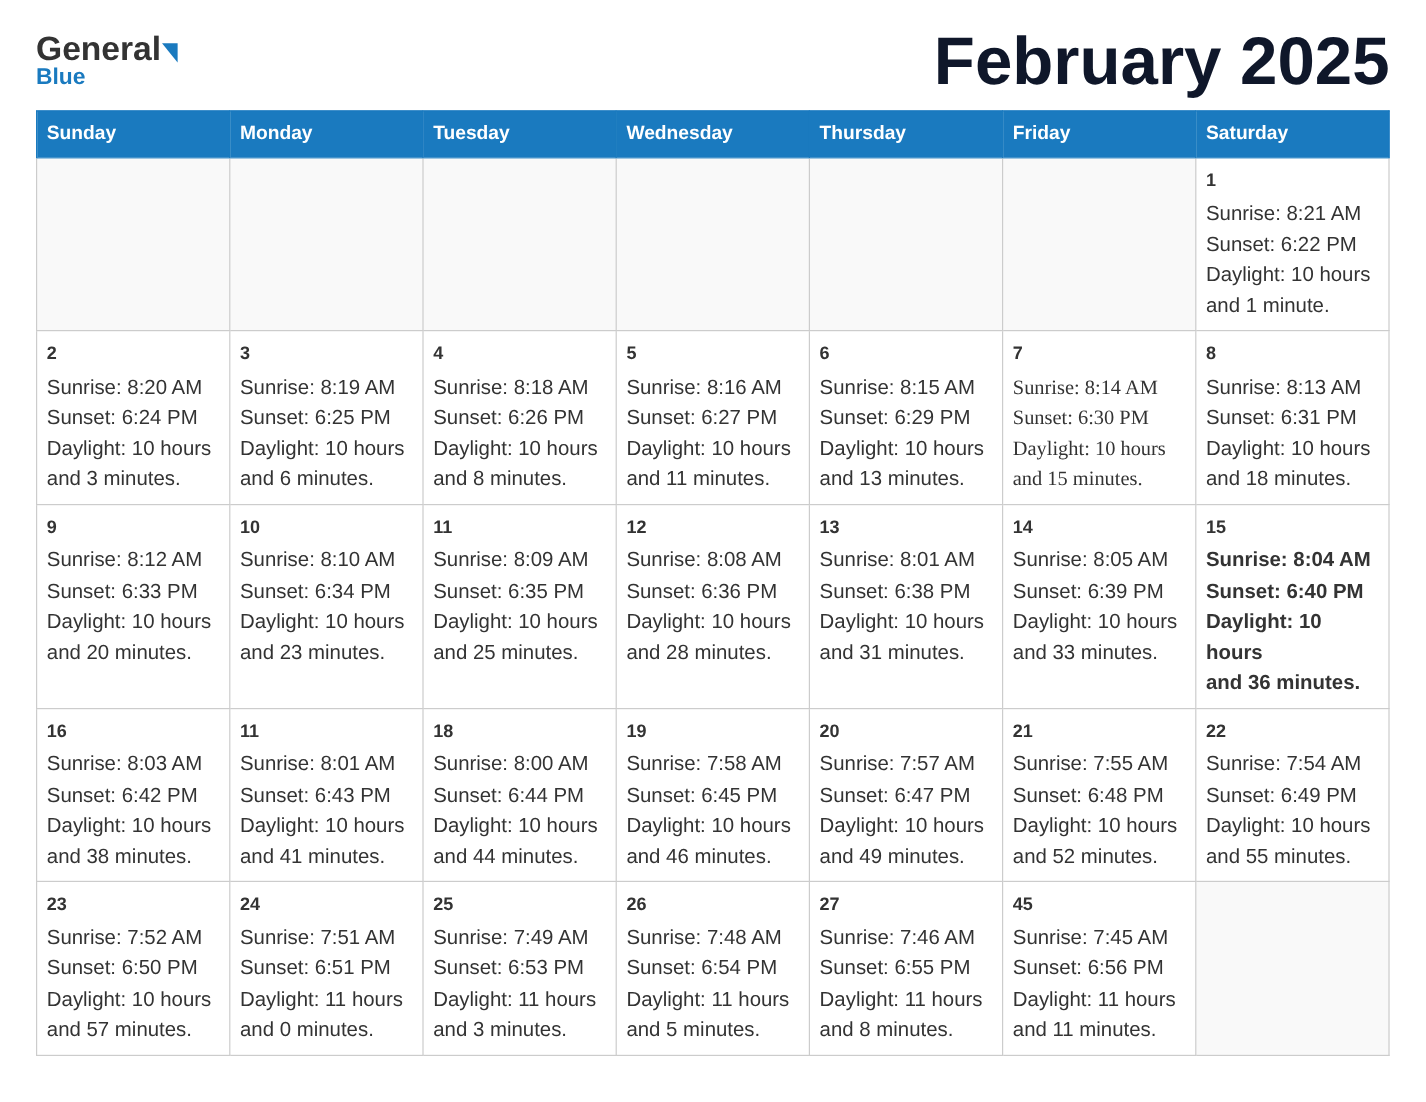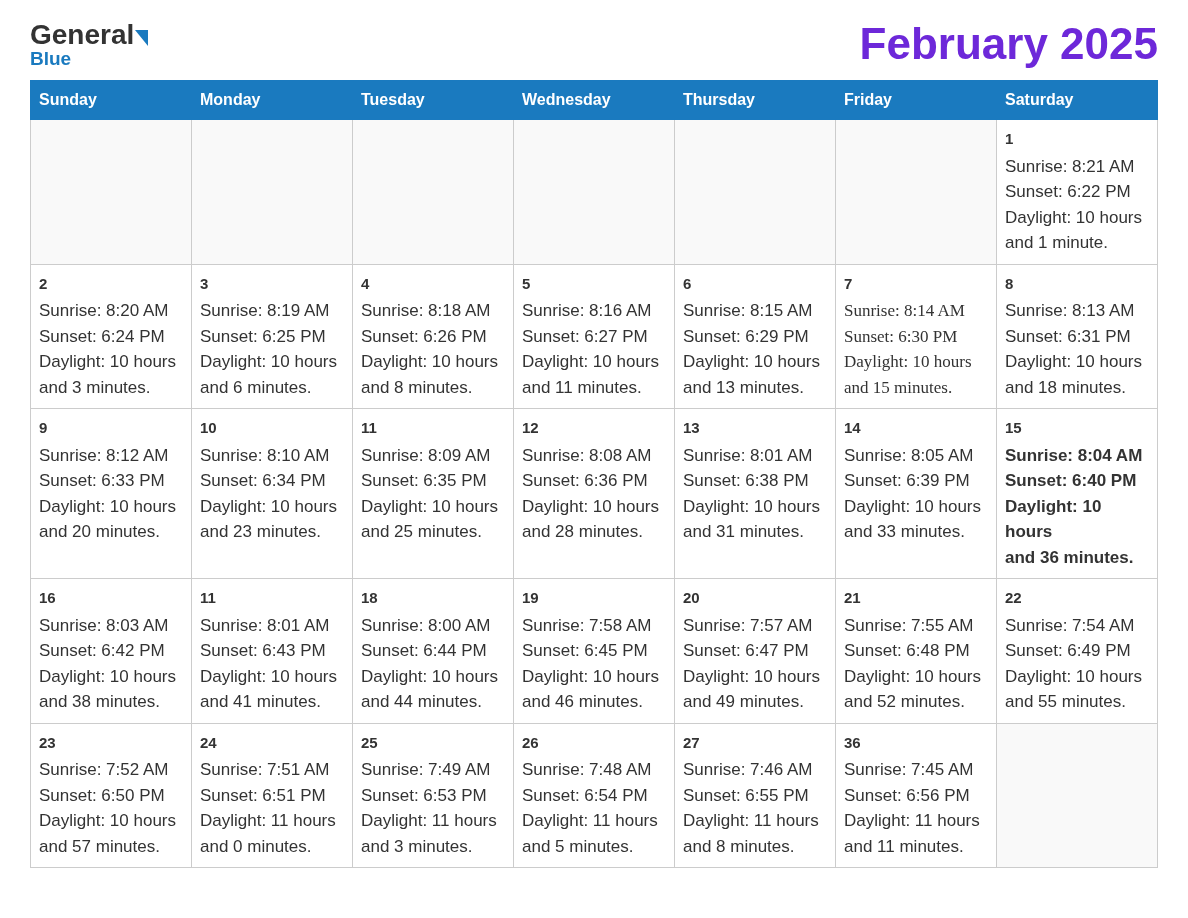--- a/index.html
+++ b/index.html
@@ -7,21 +7,21 @@
       font-family: Arial, Helvetica, sans-serif;
       background: #fff;
       padding: 20px 30px;
       width: 1188px;
       min-height: 918px;
     }
     .header {
       display: flex;
       justify-content: space-between;
       align-items: center;
-      margin-bottom: 12px;
+      margin-bottom: 0;
     }
     .logo {
       display: flex;
       flex-direction: column;
       align-items: flex-start;
     }
     .logo-general {
       font-size: 28px;
       font-weight: bold;
       color: #333;
@@ -30,34 +30,34 @@
     .logo-blue {
       font-size: 19px;
       font-weight: bold;
       color: #1a7abf;
       line-height: 1;
     }
     .title-area {
       text-align: right;
     }
     .month-title {
-      font-size: 44px;
-      font-weight: bold;
-      color: #6d28d9;
+      font-size: 56px;
+      font-weight: bold;
+      color: #0f172a;
       line-height: 1.1;
     }
     .subtitle {
       font-size: 20px;
       color: #444;
       margin-top: 4px;
     }
     .calendar {
       width: 100%;
       border-collapse: collapse;
-      margin-top: 0;
+      margin-top: 10px;
     }
     .calendar thead th {
       background-color: #1a7abf;
       color: #fff;
       font-size: 16px;
       font-weight: bold;
       padding: 10px 8px;
       text-align: left;
       border: 1px solid #1a7abf;
     }
@@ -249,20 +249,20 @@
 Daylight: 11 hours
 and 3 minutes.</span></td>
         <td><span class="day-number">26</span><span class="day-info" style="white-space: pre-line;">Sunrise: 7:48 AM
 Sunset: 6:54 PM
 Daylight: 11 hours
 and 5 minutes.</span></td>
         <td><span class="day-number">27</span><span class="day-info" style="white-space: pre-line;">Sunrise: 7:46 AM
 Sunset: 6:55 PM
 Daylight: 11 hours
 and 8 minutes.</span></td>
-        <td><span class="day-number">36</span><span class="day-info" style="white-space: pre-line;">Sunrise: 7:45 AM
+        <td><span class="day-number">45</span><span class="day-info" style="white-space: pre-line;">Sunrise: 7:45 AM
 Sunset: 6:56 PM
 Daylight: 11 hours
 and 11 minutes.</span></td>
         <td class="empty-cell"></td>
       </tr>
     </tbody>
 </table>
 
 </body></html>

